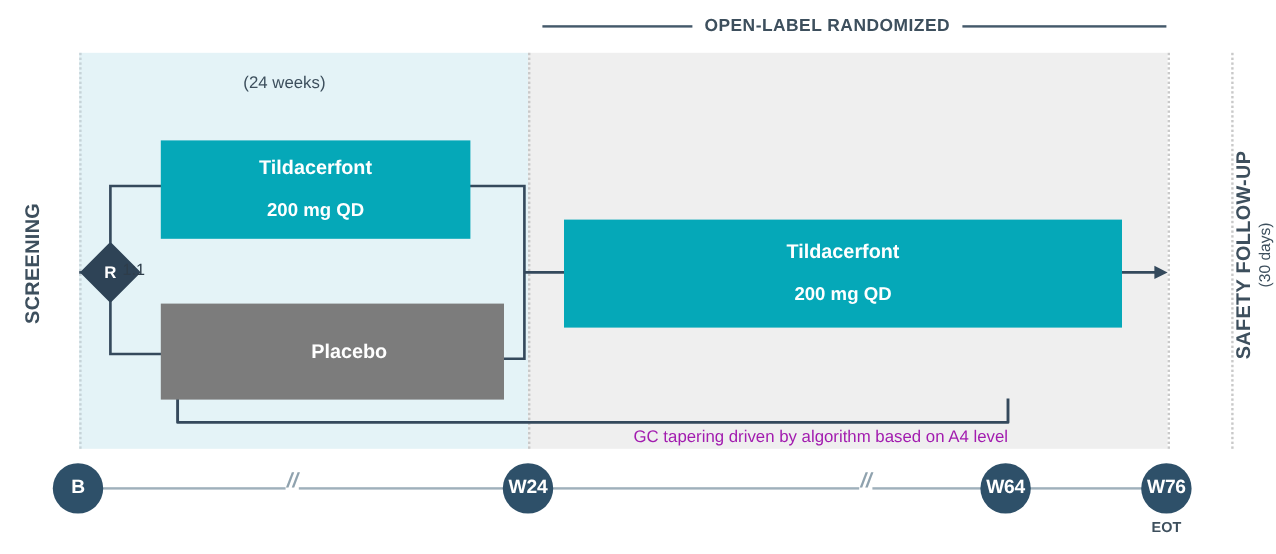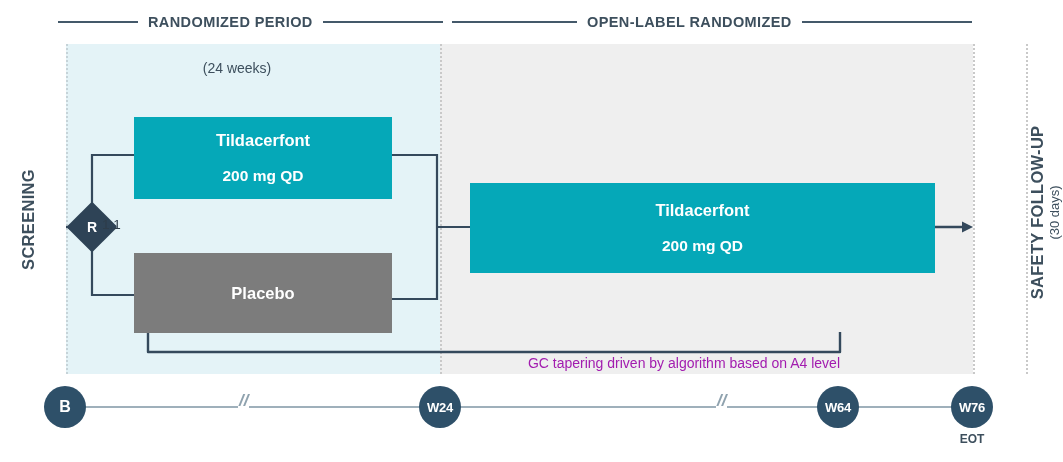--- a/index.html
+++ b/index.html
@@ -144,20 +144,21 @@
     font-weight: bold;
     margin-top: 16px;
   }
   #box-tilda-rand {
     left: 134px; top: 117px; width: 258px; height: 82px;
     background: #05a8b8;
   }
   #box-placebo {
     left: 134px; top: 253px; width: 258px; height: 80px;
     background: #7c7c7c;
+    padding-left: 28px;
   }
   #box-placebo .name { font-size: 16.5px; }
   #box-tilda-ole {
     left: 470px; top: 183px; width: 465px; height: 90px;
     background: #05a8b8;
   }
 
   
   #wires {
     position: absolute;
@@ -222,21 +223,21 @@
     position: absolute;
     top: 386px;
     width: 42px;
     height: 42px;
     border-radius: 50%;
     background: #2e5069;
     color: #ffffff;
     display: flex;
     align-items: center;
     justify-content: center;
-    font-size: 13px;
+    font-size: 16px;
     font-weight: bold;
     letter-spacing: -0.2px;
   }
   .tl-node.small-label { font-size: 16px; }
   .tl-sublabel {
     position: absolute;
     top: 432px;
     width: 60px;
     text-align: center;
     font-size: 12px;
@@ -261,25 +262,20 @@
 <div id="stage">
 
   <div class="panel panel-rand"></div>
   <div class="panel panel-ole"></div>
 
   <div class="vdot rand-start"></div>
   <div class="vdot rand-end"></div>
   <div class="vdot ole-end"></div>
   <div class="vdot far-right"></div>
 
-  <div class="period-header" id="hdr-rand">
-    <div class="rule left"></div>
-    <div class="period-title">RANDOMIZED PERIOD</div>
-    <div class="rule right"></div>
-  </div>
   <div class="period-header" id="hdr-ole">
     <div class="rule left"></div>
     <div class="period-title">OPEN-LABEL RANDOMIZED</div>
     <div class="rule right"></div>
   </div>
 
   <div class="weeks-label" id="weeks-rand">(24 weeks)</div>
 
   <div class="vlabel" id="screening-label">SCREENING</div>
   <div class="vlabel" id="safety-label">

